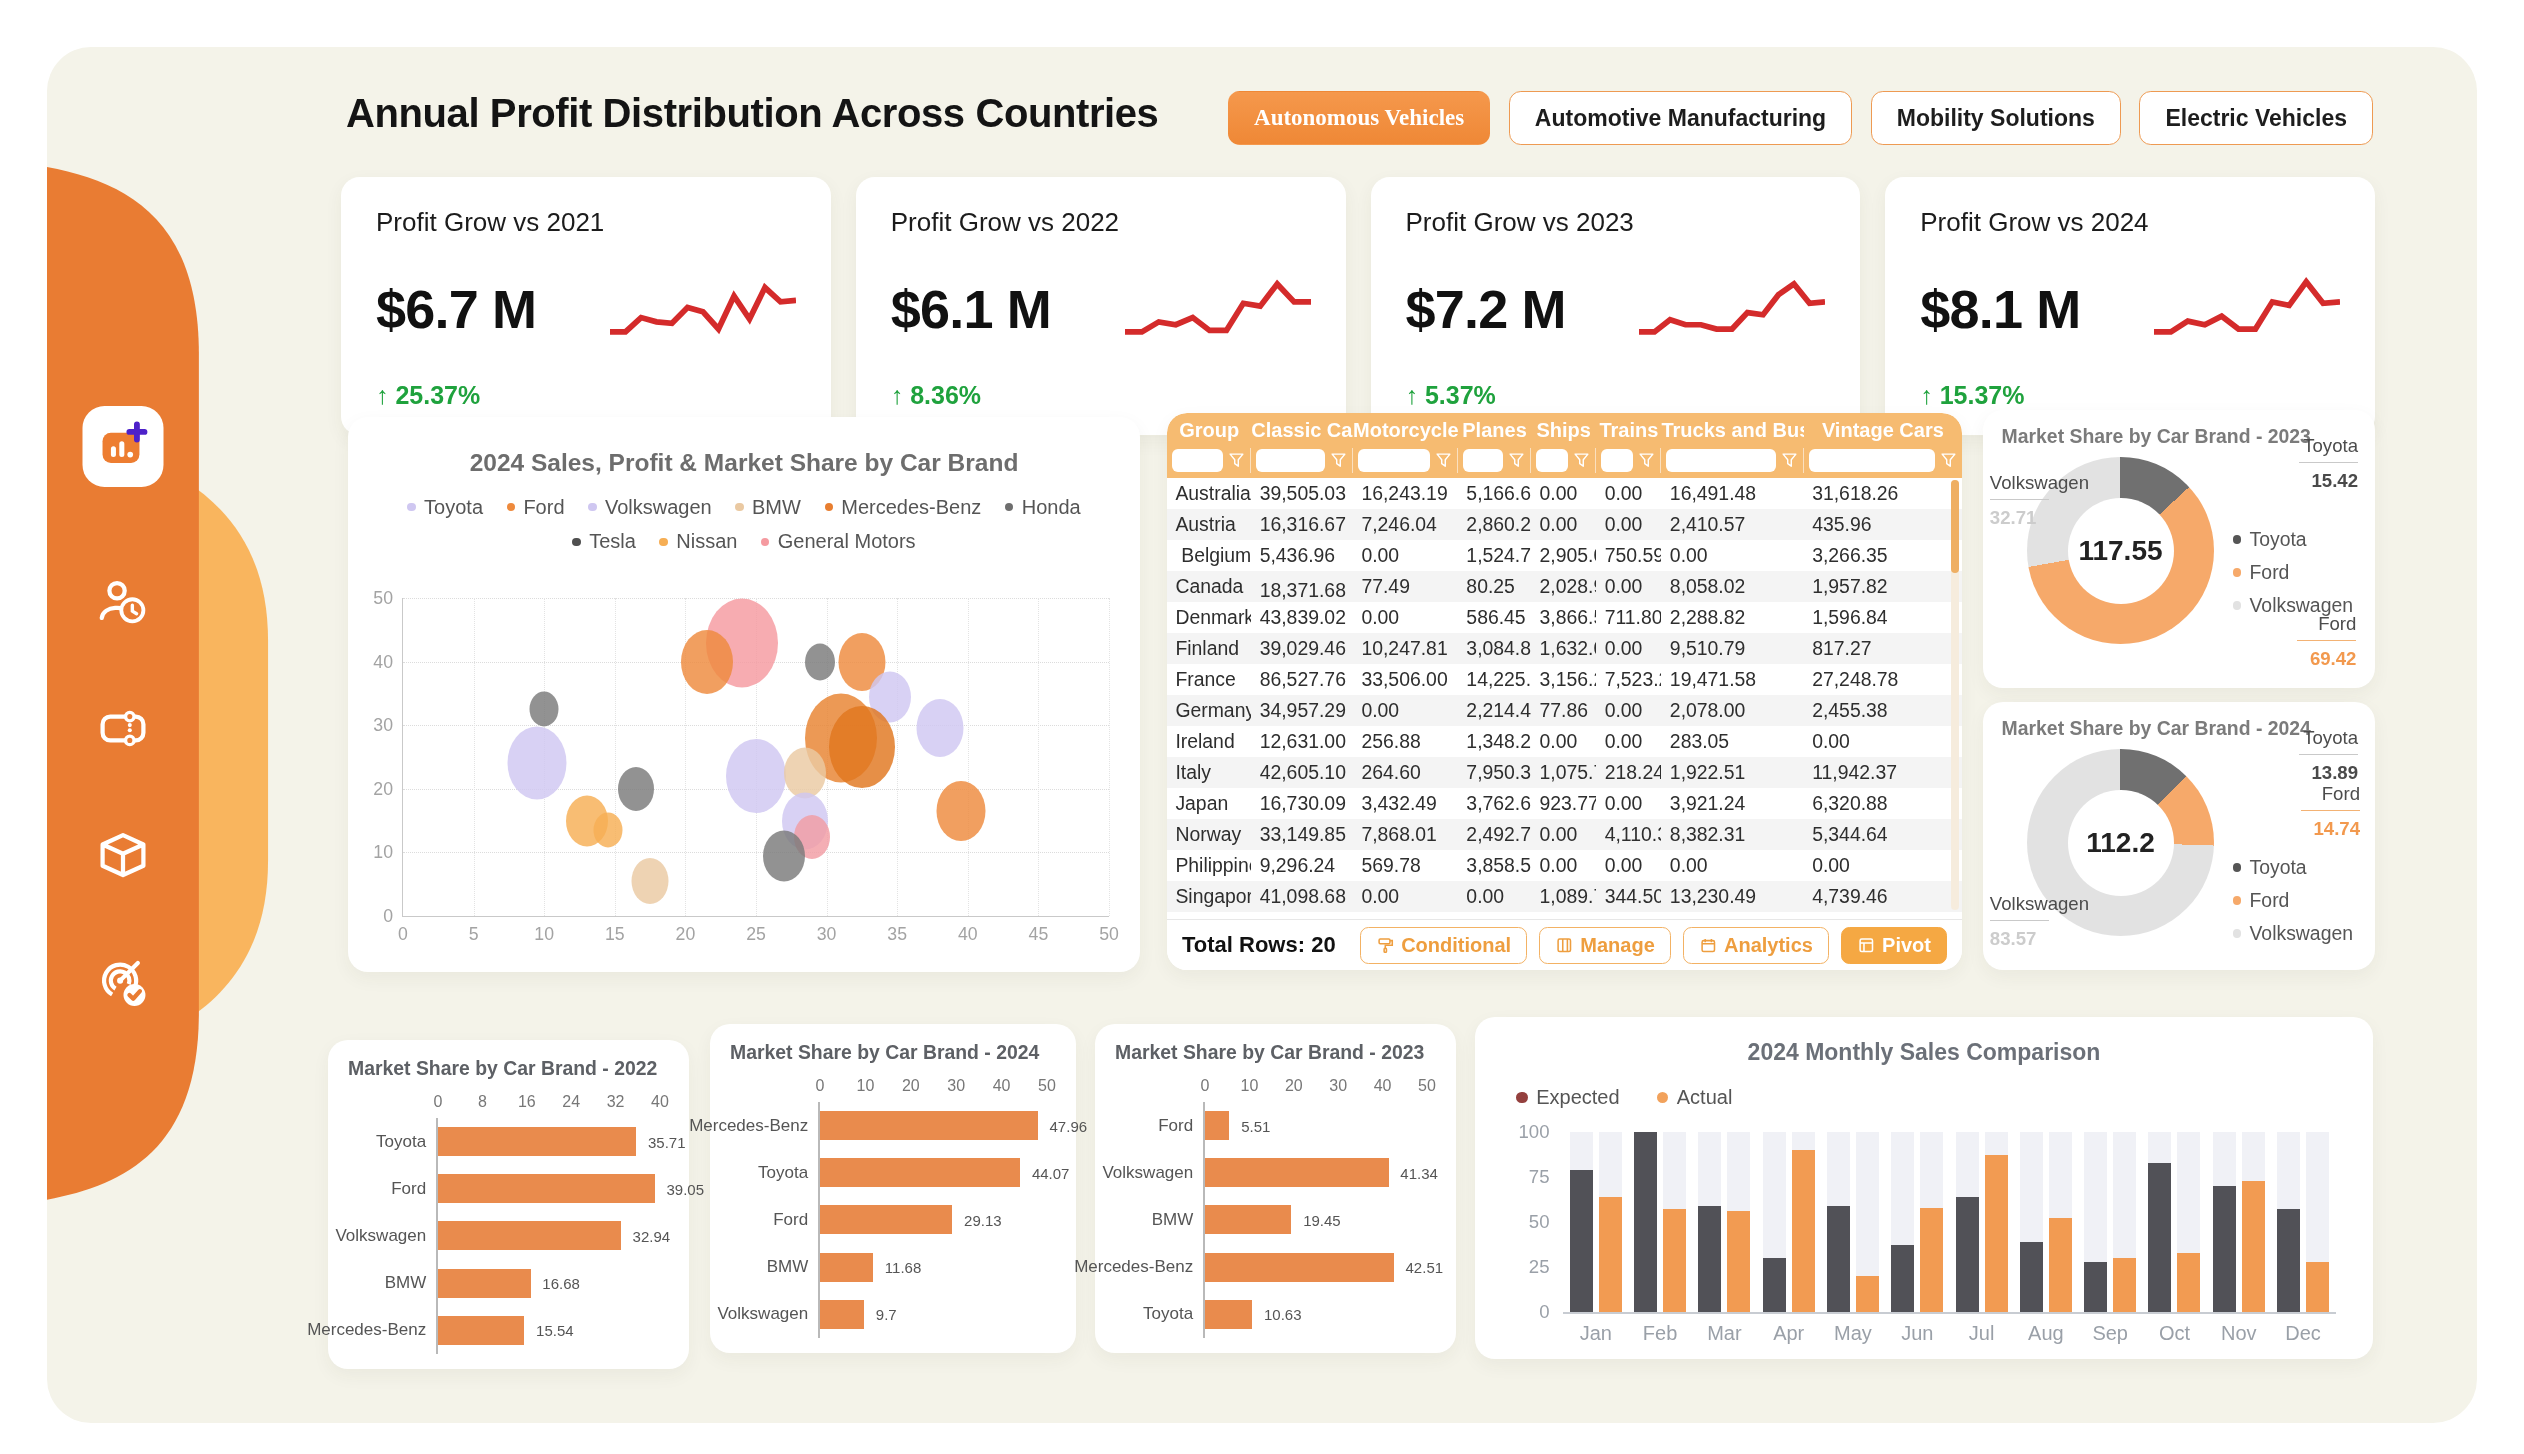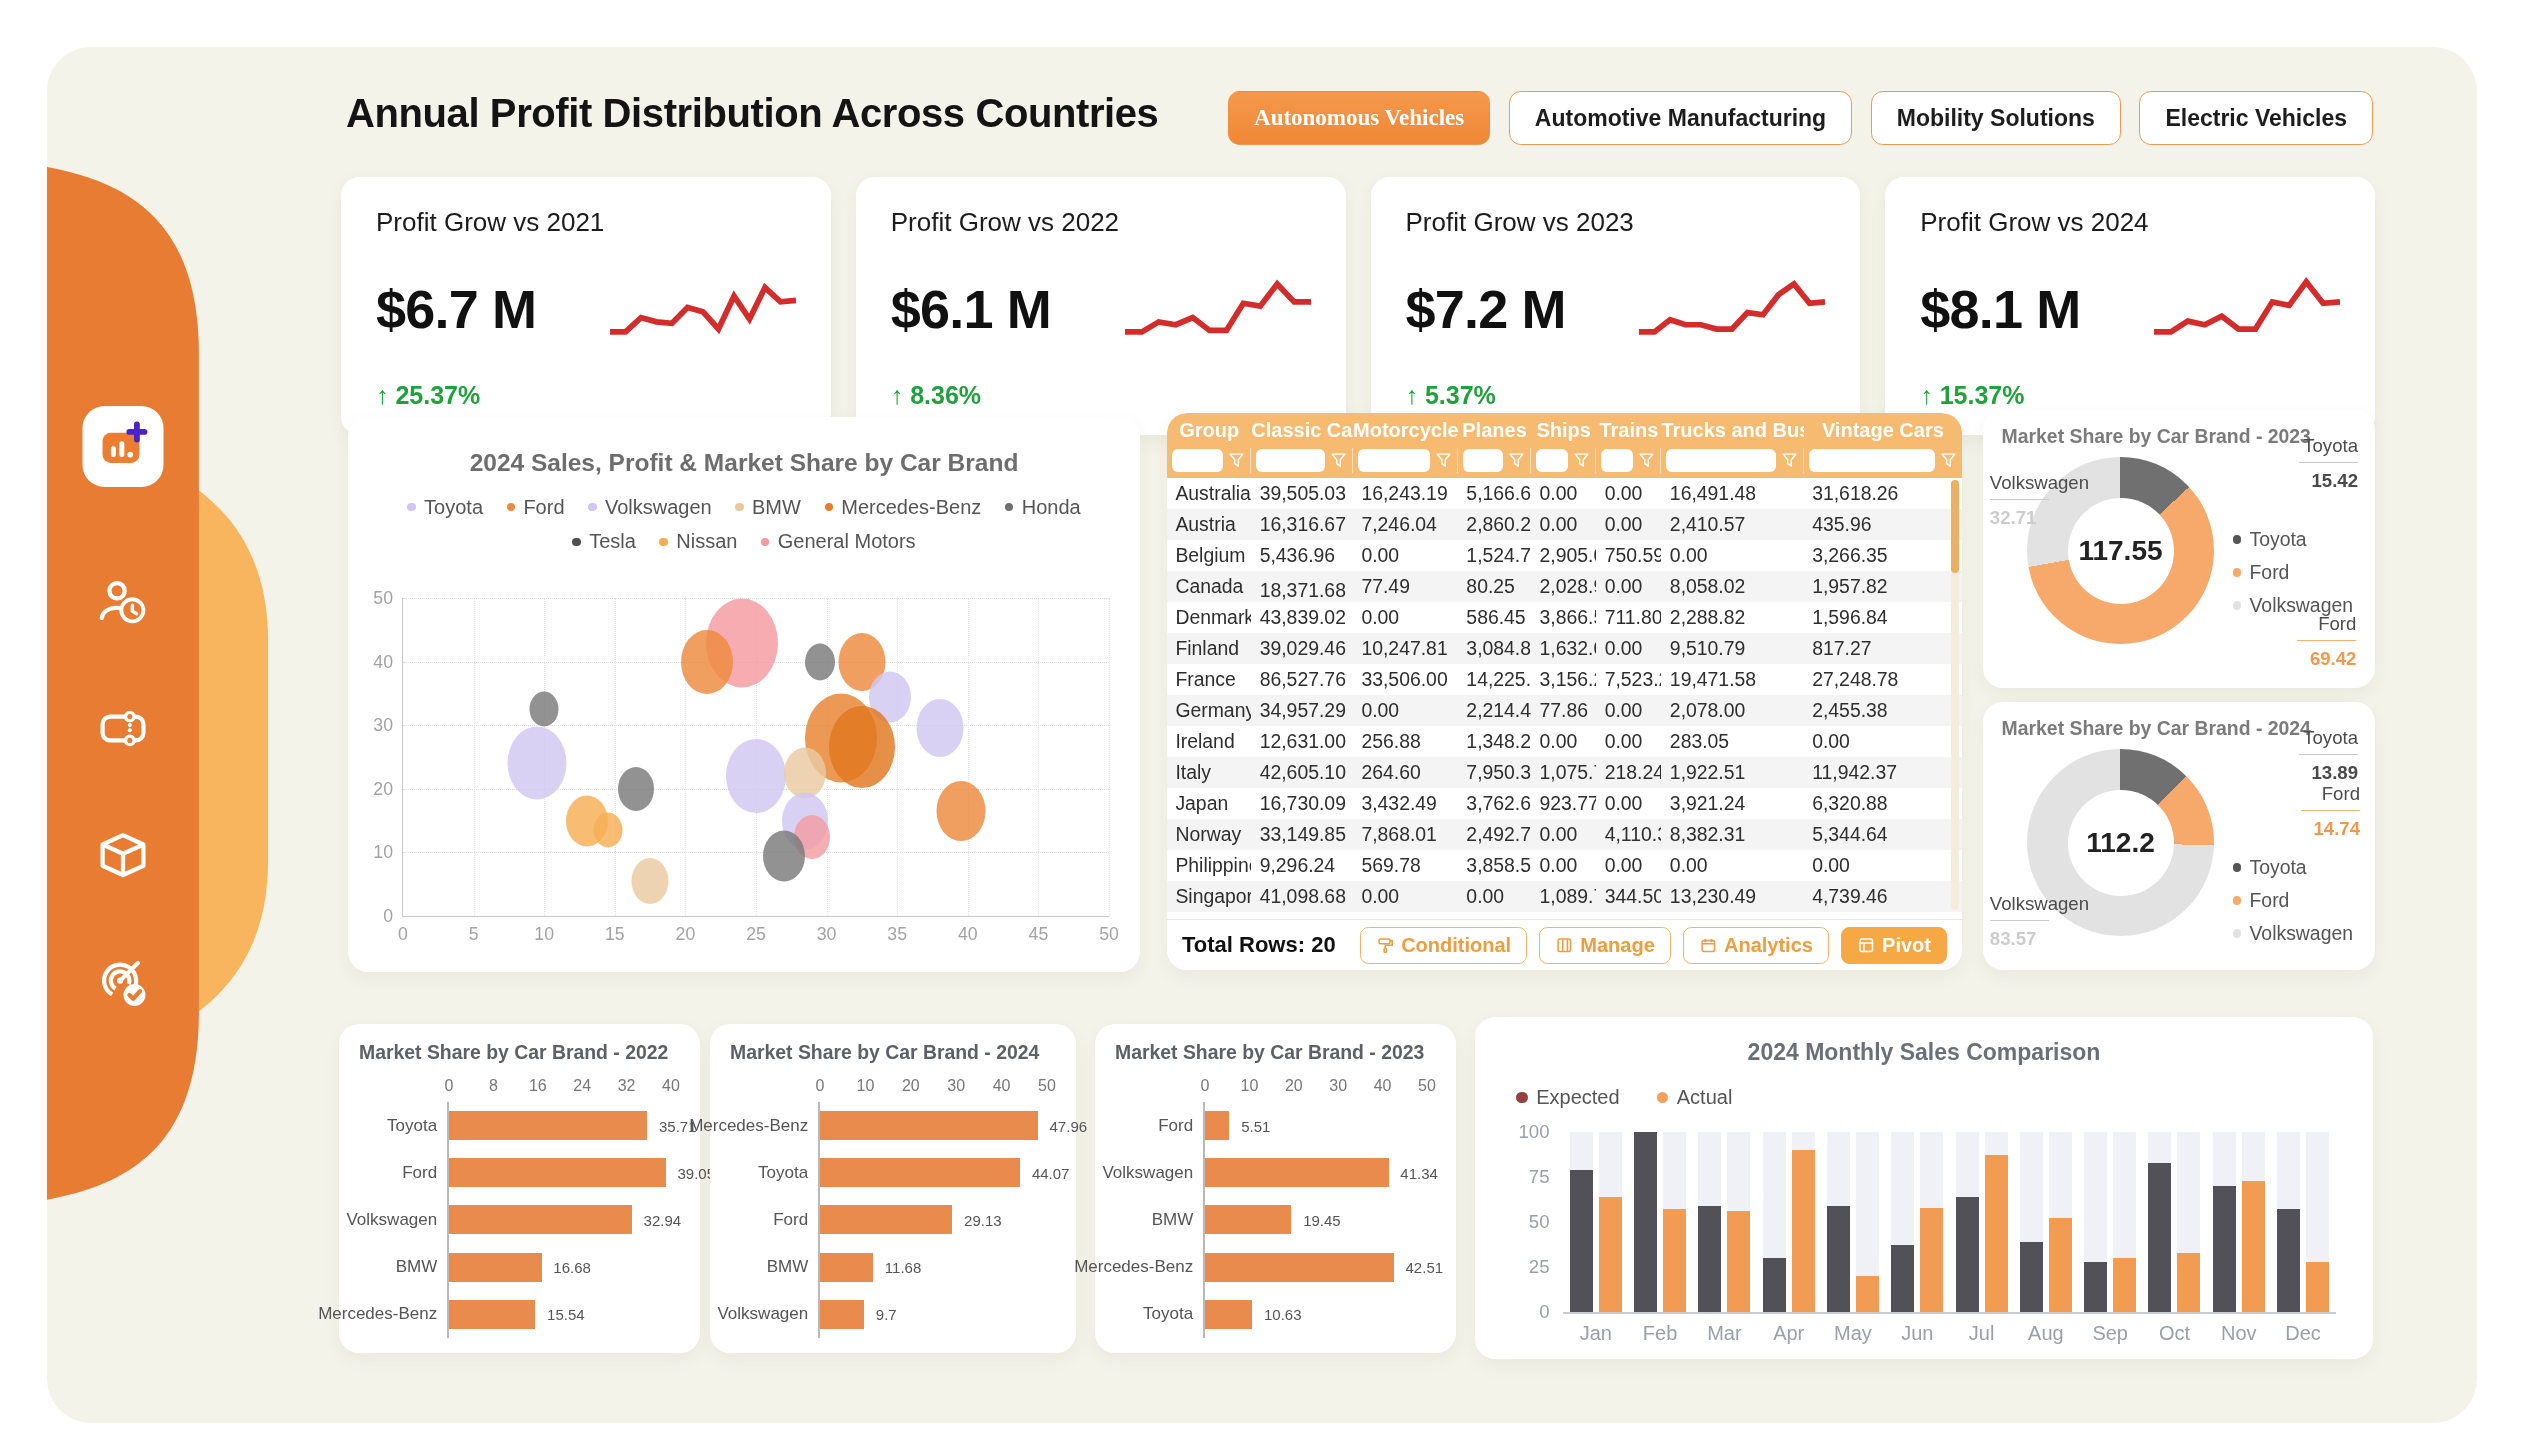--- a/index.html
+++ b/index.html
@@ -73,21 +73,21 @@
   .donut-hole { position:absolute; left:50%; top:50%; transform:translate(-50%,-50%); width:106px; height:106px; background:#fff; border-radius:50%; display:flex; align-items:center; justify-content:center; font-size:28px; font-weight:800; color:#222; }
   .dlegend { position:absolute; right:22px; display:flex; flex-direction:column; gap:10px; }
   .dlegend .lg-item { margin:0; font-size:19.4px; }
   .co { position:absolute; font-size:18.6px; color:#4c4c4c; }
   .co .co-name { font-weight:400; color:#4c4c4c; }
   .co .co-val { font-weight:700; margin-top:6.8px; }
   .co-line { position:absolute; height:0; border-top:1.7px solid #c9c9c9; width:59px; }
 
   
   .hb-card { top:1024px; width:361px; height:329px; }
-  #barA { left:339px; } #barB { left:710px; width:366px; } #barC { left:1095px; }
+  #barA { left:328px;margin-top:16px; } #barB { left:710px; width:366px; } #barC { left:1095px; }
   .hb-title { position:absolute; left:20px; top:17px; font-size:19.4px; font-weight:800; color:#5d6065; }
   .hb-plot { position:absolute; left:108px; right:29px; top:78px; bottom:15px; border-left:2.5px solid #b9b9b9; }
   .hb-tick { position:absolute; top:-25px; transform:translateX(-50%); font-size:16px; color:#777; }
   .hb-rows { position:absolute; inset:0; display:flex; flex-direction:column; justify-content:space-around; }
   .hb-row { position:relative; height:29px; }
   .hb-bar { position:absolute; left:0; top:0; height:29px; background:#E98B4D; }
   .hb-val { position:absolute; top:50%; transform:translateY(-50%); font-size:15px; color:#555; white-space:nowrap; }
   .hb-cat { position:absolute; right:100%; margin-right:11.8px; top:50%; transform:translateY(-50%); font-size:17px; color:#555; white-space:nowrap; }
 
   
@@ -383,21 +383,21 @@
           <div class="td" style="width: 10.6%;">Austria</div>
           <div class="td" style="width: 12.8%;">16,316.67</div>
           <div class="td" style="width: 13.2%;">7,246.04</div>
           <div class="td" style="width: 9.2%;">2,860.24</div>
           <div class="td" style="width: 8.2%;">0.00</div>
           <div class="td" style="width: 8.2%;">0.00</div>
           <div class="td" style="width: 17.9%;">2,410.57</div>
           <div class="td" style="width: 19.9%;">435.96</div>
         </div>
         <div class="tr">
-          <div class="td" style="width: 10.6%;">Belgium</div>
+          <div class="td" style="width: 10.6%; text-align: right;">Belgium</div>
           <div class="td" style="width: 12.8%;">5,436.96</div>
           <div class="td" style="width: 13.2%;">0.00</div>
           <div class="td" style="width: 9.2%;">1,524.79</div>
           <div class="td" style="width: 8.2%;">2,905.05</div>
           <div class="td" style="width: 8.2%;">750.59</div>
           <div class="td" style="width: 17.9%;">0.00</div>
           <div class="td" style="width: 19.9%;">3,266.35</div>
         </div>
         <div class="tr">
           <div class="td" style="width: 10.6%;">Canada</div>

